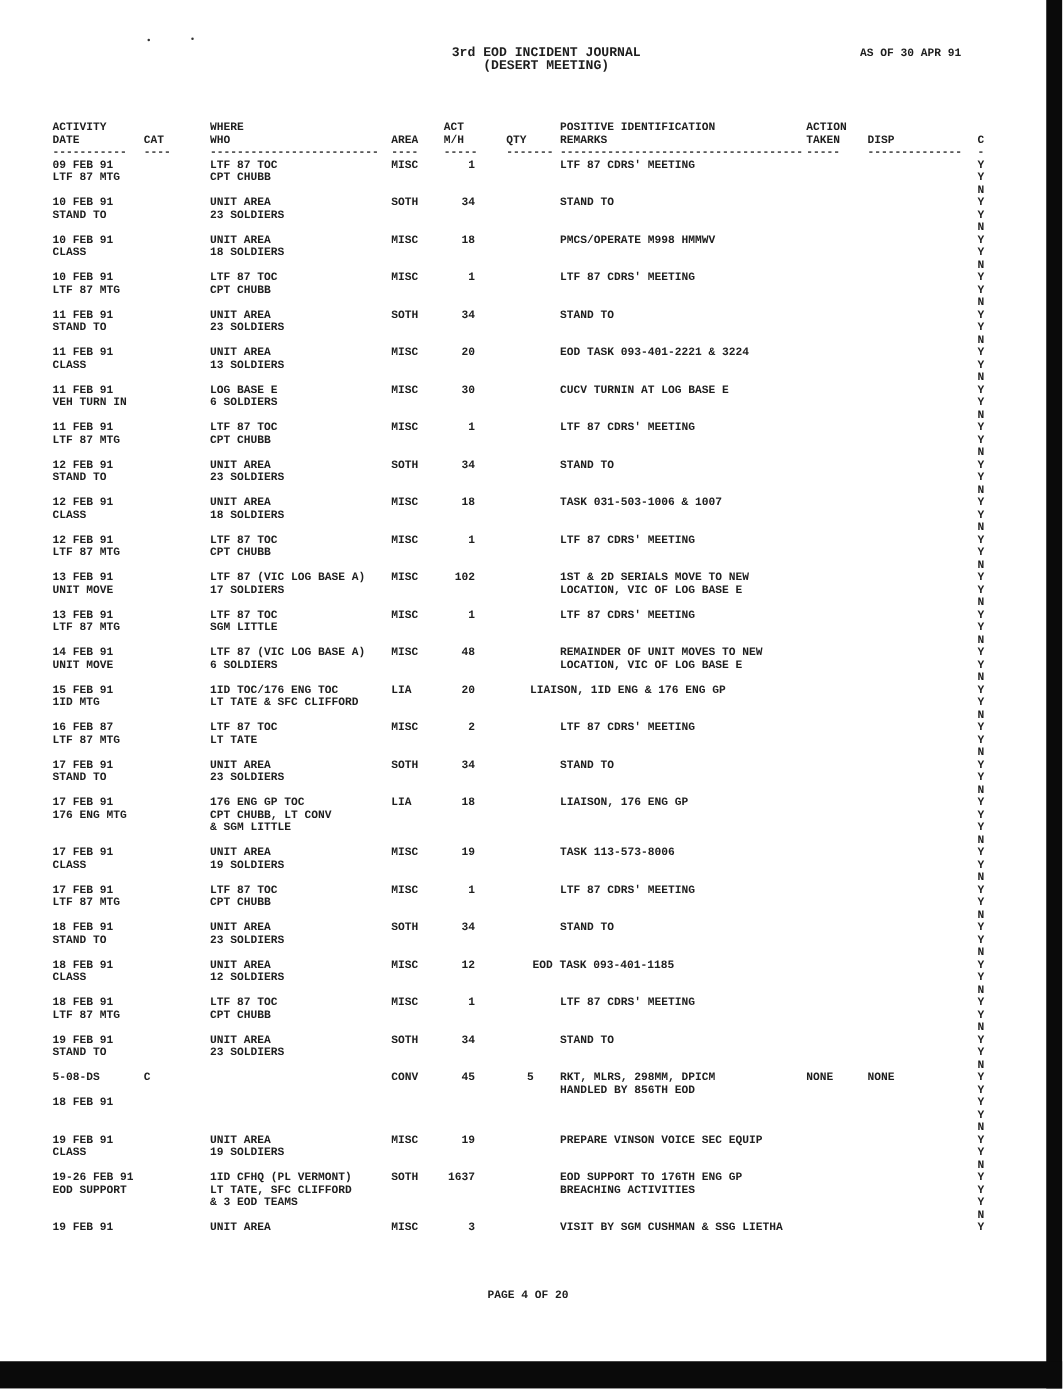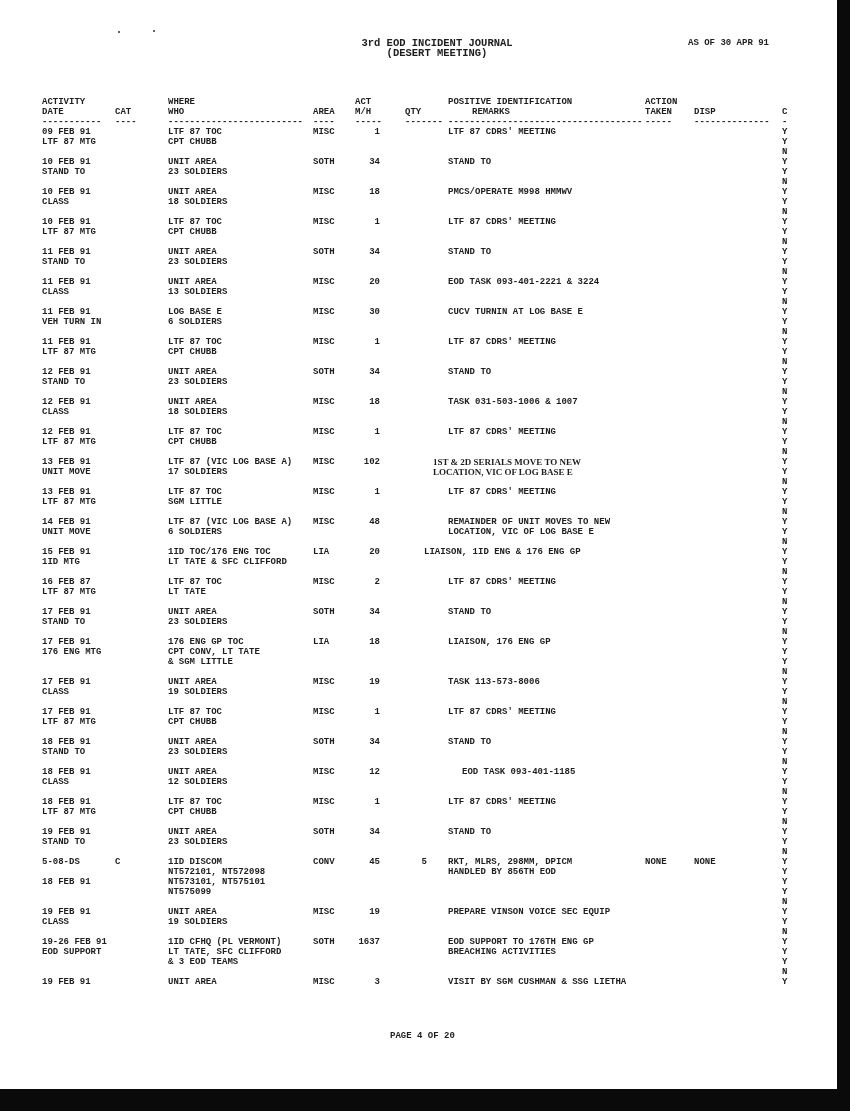--- a/index.html
+++ b/index.html
@@ -50,21 +50,21 @@
         <div class="abs" style="left: 168px; top: 10px;">WHO</div>
         <div class="abs" style="left: 168px; top: 20px;">-------------------------</div>
         <div class="abs" style="left: 313px; top: 10px;">AREA</div>
         <div class="abs" style="left: 313px; top: 20px;">----</div>
         <div class="abs" style="left: 355px; top: 0px;">ACT</div>
         <div class="abs" style="left: 355px; top: 10px;">M/H</div>
         <div class="abs" style="left: 355px; top: 20px;">-----</div>
         <div class="abs" style="left: 405px; top: 10px;">QTY</div>
         <div class="abs" style="left: 405px; top: 20px;">-------</div>
         <div class="abs" style="left: 448px; top: 0px;">POSITIVE IDENTIFICATION</div>
-        <div class="abs" style="left: 472px; top: 10px;">REMARKS</div>
+        <div class="abs" style="left: 448px; top: 10px;">REMARKS</div>
         <div class="abs" style="left: 448px; top: 20px;">------------------------------------</div>
         <div class="abs" style="left: 645px; top: 0px;">ACTION</div>
         <div class="abs" style="left: 645px; top: 10px;">TAKEN</div>
         <div class="abs" style="left: 645px; top: 20px;">-----</div>
         <div class="abs" style="left: 694px; top: 10px;">DISP</div>
         <div class="abs" style="left: 694px; top: 20px;">--------------</div>
         <div class="abs" style="left: 782px; top: 10px;">C</div>
         <div class="abs" style="left: 782px; top: 20px;">-</div>
       </div>
     <div id="jrows">
@@ -154,21 +154,21 @@
           <div class="cell" style="left: 313px;">MISC</div>
           <div class="cell right-num" style="left: 330px; width: 50px;">1</div>
           <div class="cell" style="left: 448px;"><div class="cell-line">LTF 87 CDRS' MEETING</div></div>
           <div class="cell" style="left: 782px;"><div class="cell-line">Y</div><div class="cell-line">Y</div><div class="cell-line">N</div></div>
         </div>
         <div class="row-block" style="height: 30px;">
           <div class="cell" style="left: 42px;"><div class="cell-line">13 FEB 91</div><div class="cell-line">UNIT MOVE</div></div>
           <div class="cell" style="left: 168px;"><div class="cell-line">LTF 87 (VIC LOG BASE A)</div><div class="cell-line">17 SOLDIERS</div></div>
           <div class="cell" style="left: 313px;">MISC</div>
           <div class="cell right-num" style="left: 330px; width: 50px;">102</div>
-          <div class="cell" style="left: 433px; font-family: Liberation Serif, serif;"><div class="cell-line">1ST &amp; 2D SERIALS MOVE TO NEW</div><div class="cell-line">LOCATION, VIC OF LOG BASE E</div></div>
+          <div class="cell" style="left: 448px;"><div class="cell-line">1ST &amp; 2D SERIALS MOVE TO NEW</div><div class="cell-line">LOCATION, VIC OF LOG BASE E</div></div>
           <div class="cell" style="left: 782px;"><div class="cell-line">Y</div><div class="cell-line">Y</div><div class="cell-line">N</div></div>
         </div>
         <div class="row-block" style="height: 30px;">
           <div class="cell" style="left: 42px;"><div class="cell-line">13 FEB 91</div><div class="cell-line">LTF 87 MTG</div></div>
           <div class="cell" style="left: 168px;"><div class="cell-line">LTF 87 TOC</div><div class="cell-line">SGM LITTLE</div></div>
           <div class="cell" style="left: 313px;">MISC</div>
           <div class="cell right-num" style="left: 330px; width: 50px;">1</div>
           <div class="cell" style="left: 448px;"><div class="cell-line">LTF 87 CDRS' MEETING</div></div>
           <div class="cell" style="left: 782px;"><div class="cell-line">Y</div><div class="cell-line">Y</div><div class="cell-line">N</div></div>
         </div>
@@ -199,21 +199,21 @@
         <div class="row-block" style="height: 30px;">
           <div class="cell" style="left: 42px;"><div class="cell-line">17 FEB 91</div><div class="cell-line">STAND TO</div></div>
           <div class="cell" style="left: 168px;"><div class="cell-line">UNIT AREA</div><div class="cell-line">23 SOLDIERS</div></div>
           <div class="cell" style="left: 313px;">SOTH</div>
           <div class="cell right-num" style="left: 330px; width: 50px;">34</div>
           <div class="cell" style="left: 448px;"><div class="cell-line">STAND TO</div></div>
           <div class="cell" style="left: 782px;"><div class="cell-line">Y</div><div class="cell-line">Y</div><div class="cell-line">N</div></div>
         </div>
         <div class="row-block" style="height: 40px;">
           <div class="cell" style="left: 42px;"><div class="cell-line">17 FEB 91</div><div class="cell-line">176 ENG MTG</div></div>
-          <div class="cell" style="left: 168px;"><div class="cell-line">176 ENG GP TOC</div><div class="cell-line">CPT CONV, LT TATE</div><div class="cell-line">&amp; SGM LITTLE</div></div>
+          <div class="cell" style="left: 168px;"><div class="cell-line">176 ENG GP TOC</div><div class="cell-line">CPT CHUBB, LT CONV</div><div class="cell-line">&amp; SGM LITTLE</div></div>
           <div class="cell" style="left: 313px;">LIA</div>
           <div class="cell right-num" style="left: 330px; width: 50px;">18</div>
           <div class="cell" style="left: 448px;"><div class="cell-line">LIAISON, 176 ENG GP</div></div>
           <div class="cell" style="left: 782px;"><div class="cell-line">Y</div><div class="cell-line">Y</div><div class="cell-line">Y</div><div class="cell-line">N</div></div>
         </div>
         <div class="row-block" style="height: 30px;">
           <div class="cell" style="left: 42px;"><div class="cell-line">17 FEB 91</div><div class="cell-line">CLASS</div></div>
           <div class="cell" style="left: 168px;"><div class="cell-line">UNIT AREA</div><div class="cell-line">19 SOLDIERS</div></div>
           <div class="cell" style="left: 313px;">MISC</div>
           <div class="cell right-num" style="left: 330px; width: 50px;">19</div>
@@ -234,21 +234,21 @@
           <div class="cell" style="left: 313px;">SOTH</div>
           <div class="cell right-num" style="left: 330px; width: 50px;">34</div>
           <div class="cell" style="left: 448px;"><div class="cell-line">STAND TO</div></div>
           <div class="cell" style="left: 782px;"><div class="cell-line">Y</div><div class="cell-line">Y</div><div class="cell-line">N</div></div>
         </div>
         <div class="row-block" style="height: 30px;">
           <div class="cell" style="left: 42px;"><div class="cell-line">18 FEB 91</div><div class="cell-line">CLASS</div></div>
           <div class="cell" style="left: 168px;"><div class="cell-line">UNIT AREA</div><div class="cell-line">12 SOLDIERS</div></div>
           <div class="cell" style="left: 313px;">MISC</div>
           <div class="cell right-num" style="left: 330px; width: 50px;">12</div>
-          <div class="cell" style="left: 462px;"><div class="cell-line">EOD TASK 093-401-1185</div></div>
+          <div class="cell" style="left: 426px;"><div class="cell-line">EOD TASK 093-401-1185</div></div>
           <div class="cell" style="left: 782px;"><div class="cell-line">Y</div><div class="cell-line">Y</div><div class="cell-line">N</div></div>
         </div>
         <div class="row-block" style="height: 30px;">
           <div class="cell" style="left: 42px;"><div class="cell-line">18 FEB 91</div><div class="cell-line">LTF 87 MTG</div></div>
           <div class="cell" style="left: 168px;"><div class="cell-line">LTF 87 TOC</div><div class="cell-line">CPT CHUBB</div></div>
           <div class="cell" style="left: 313px;">MISC</div>
           <div class="cell right-num" style="left: 330px; width: 50px;">1</div>
           <div class="cell" style="left: 448px;"><div class="cell-line">LTF 87 CDRS' MEETING</div></div>
           <div class="cell" style="left: 782px;"><div class="cell-line">Y</div><div class="cell-line">Y</div><div class="cell-line">N</div></div>
         </div>
@@ -256,21 +256,20 @@
           <div class="cell" style="left: 42px;"><div class="cell-line">19 FEB 91</div><div class="cell-line">STAND TO</div></div>
           <div class="cell" style="left: 168px;"><div class="cell-line">UNIT AREA</div><div class="cell-line">23 SOLDIERS</div></div>
           <div class="cell" style="left: 313px;">SOTH</div>
           <div class="cell right-num" style="left: 330px; width: 50px;">34</div>
           <div class="cell" style="left: 448px;"><div class="cell-line">STAND TO</div></div>
           <div class="cell" style="left: 782px;"><div class="cell-line">Y</div><div class="cell-line">Y</div><div class="cell-line">N</div></div>
         </div>
         <div class="row-block" style="height: 50px;">
           <div class="cell" style="left: 42px;"><div class="cell-line">5-08-DS</div><div class="cell-line">&nbsp;</div><div class="cell-line">18 FEB 91</div></div>
           <div class="cell" style="left: 115px;">C</div>
-          <div class="cell" style="left: 168px;"><div class="cell-line">1ID DISCOM</div><div class="cell-line">NT572101, NT572098</div><div class="cell-line">NT573101, NT575101</div><div class="cell-line">NT575099</div></div>
           <div class="cell" style="left: 313px;">CONV</div>
           <div class="cell right-num" style="left: 330px; width: 50px;">45</div>
           <div class="cell right-num" style="left: 377px; width: 50px;">5</div>
           <div class="cell" style="left: 448px;"><div class="cell-line">RKT, MLRS, 298MM, DPICM</div><div class="cell-line">HANDLED BY 856TH EOD</div></div>
           <div class="cell" style="left: 645px;">NONE</div>
           <div class="cell" style="left: 694px;">NONE</div>
           <div class="cell" style="left: 782px;"><div class="cell-line">Y</div><div class="cell-line">Y</div><div class="cell-line">Y</div><div class="cell-line">Y</div><div class="cell-line">N</div></div>
         </div>
         <div class="row-block" style="height: 30px;">
           <div class="cell" style="left: 42px;"><div class="cell-line">19 FEB 91</div><div class="cell-line">CLASS</div></div>

